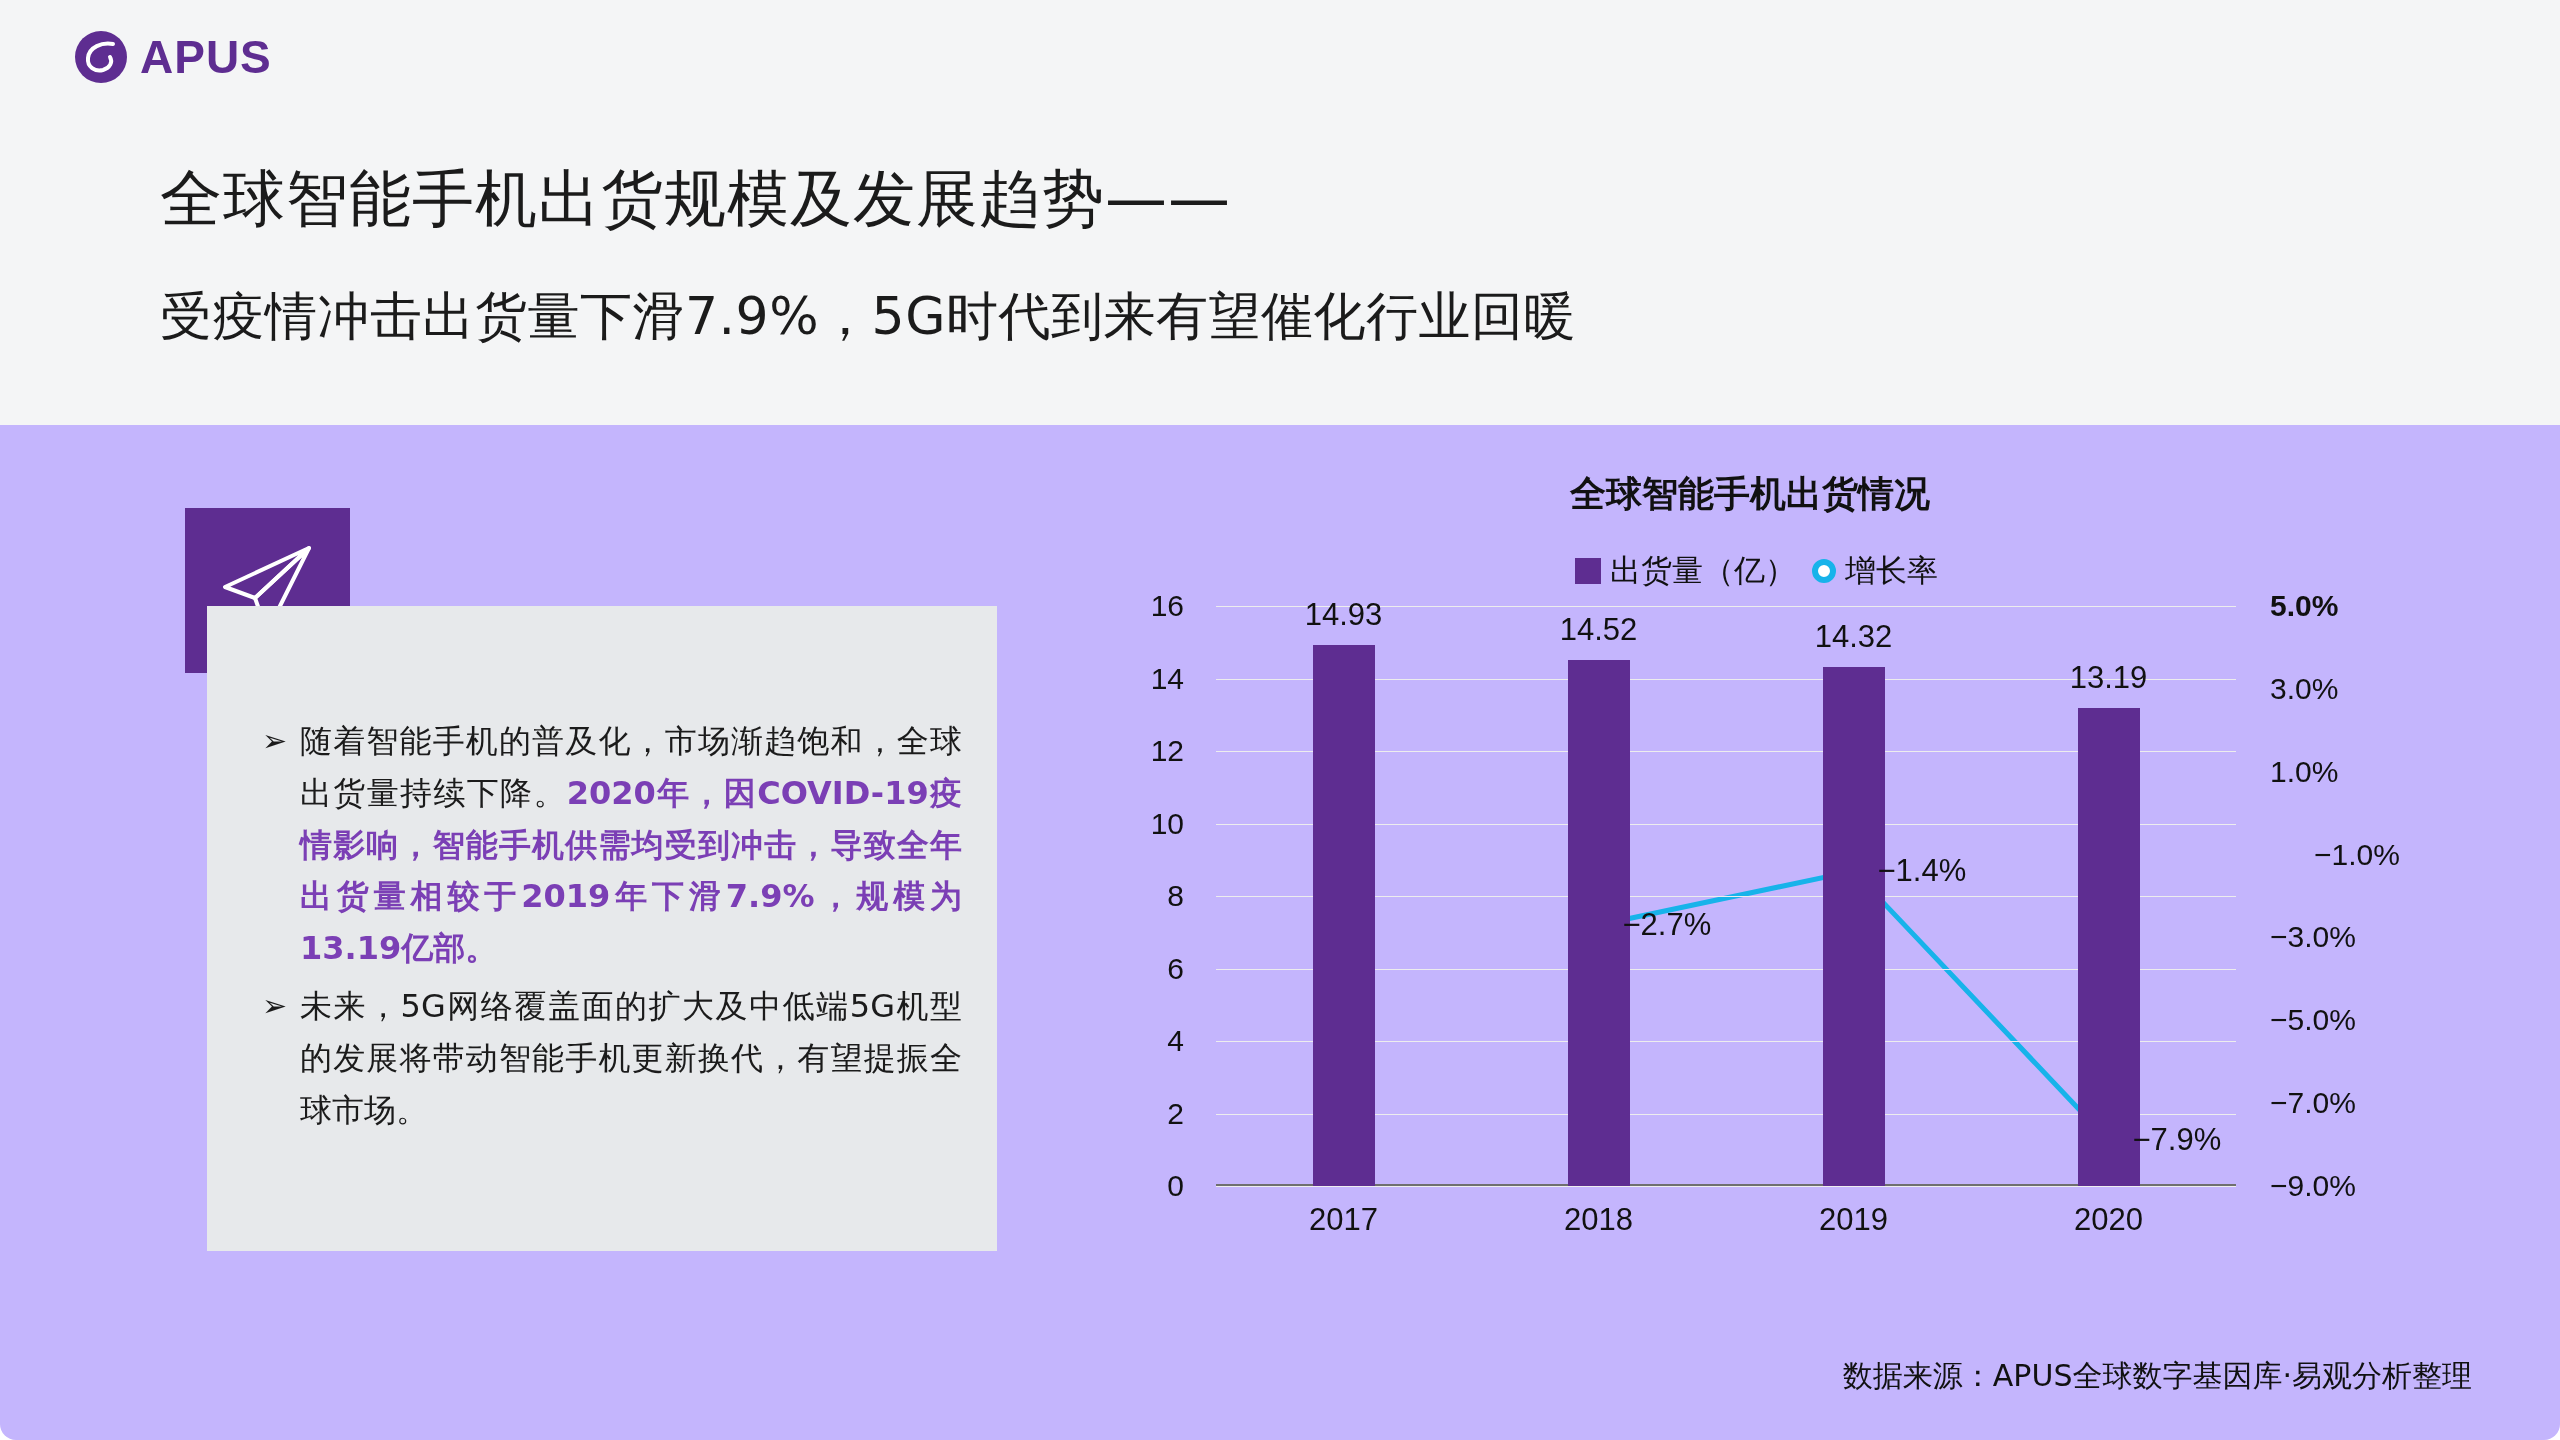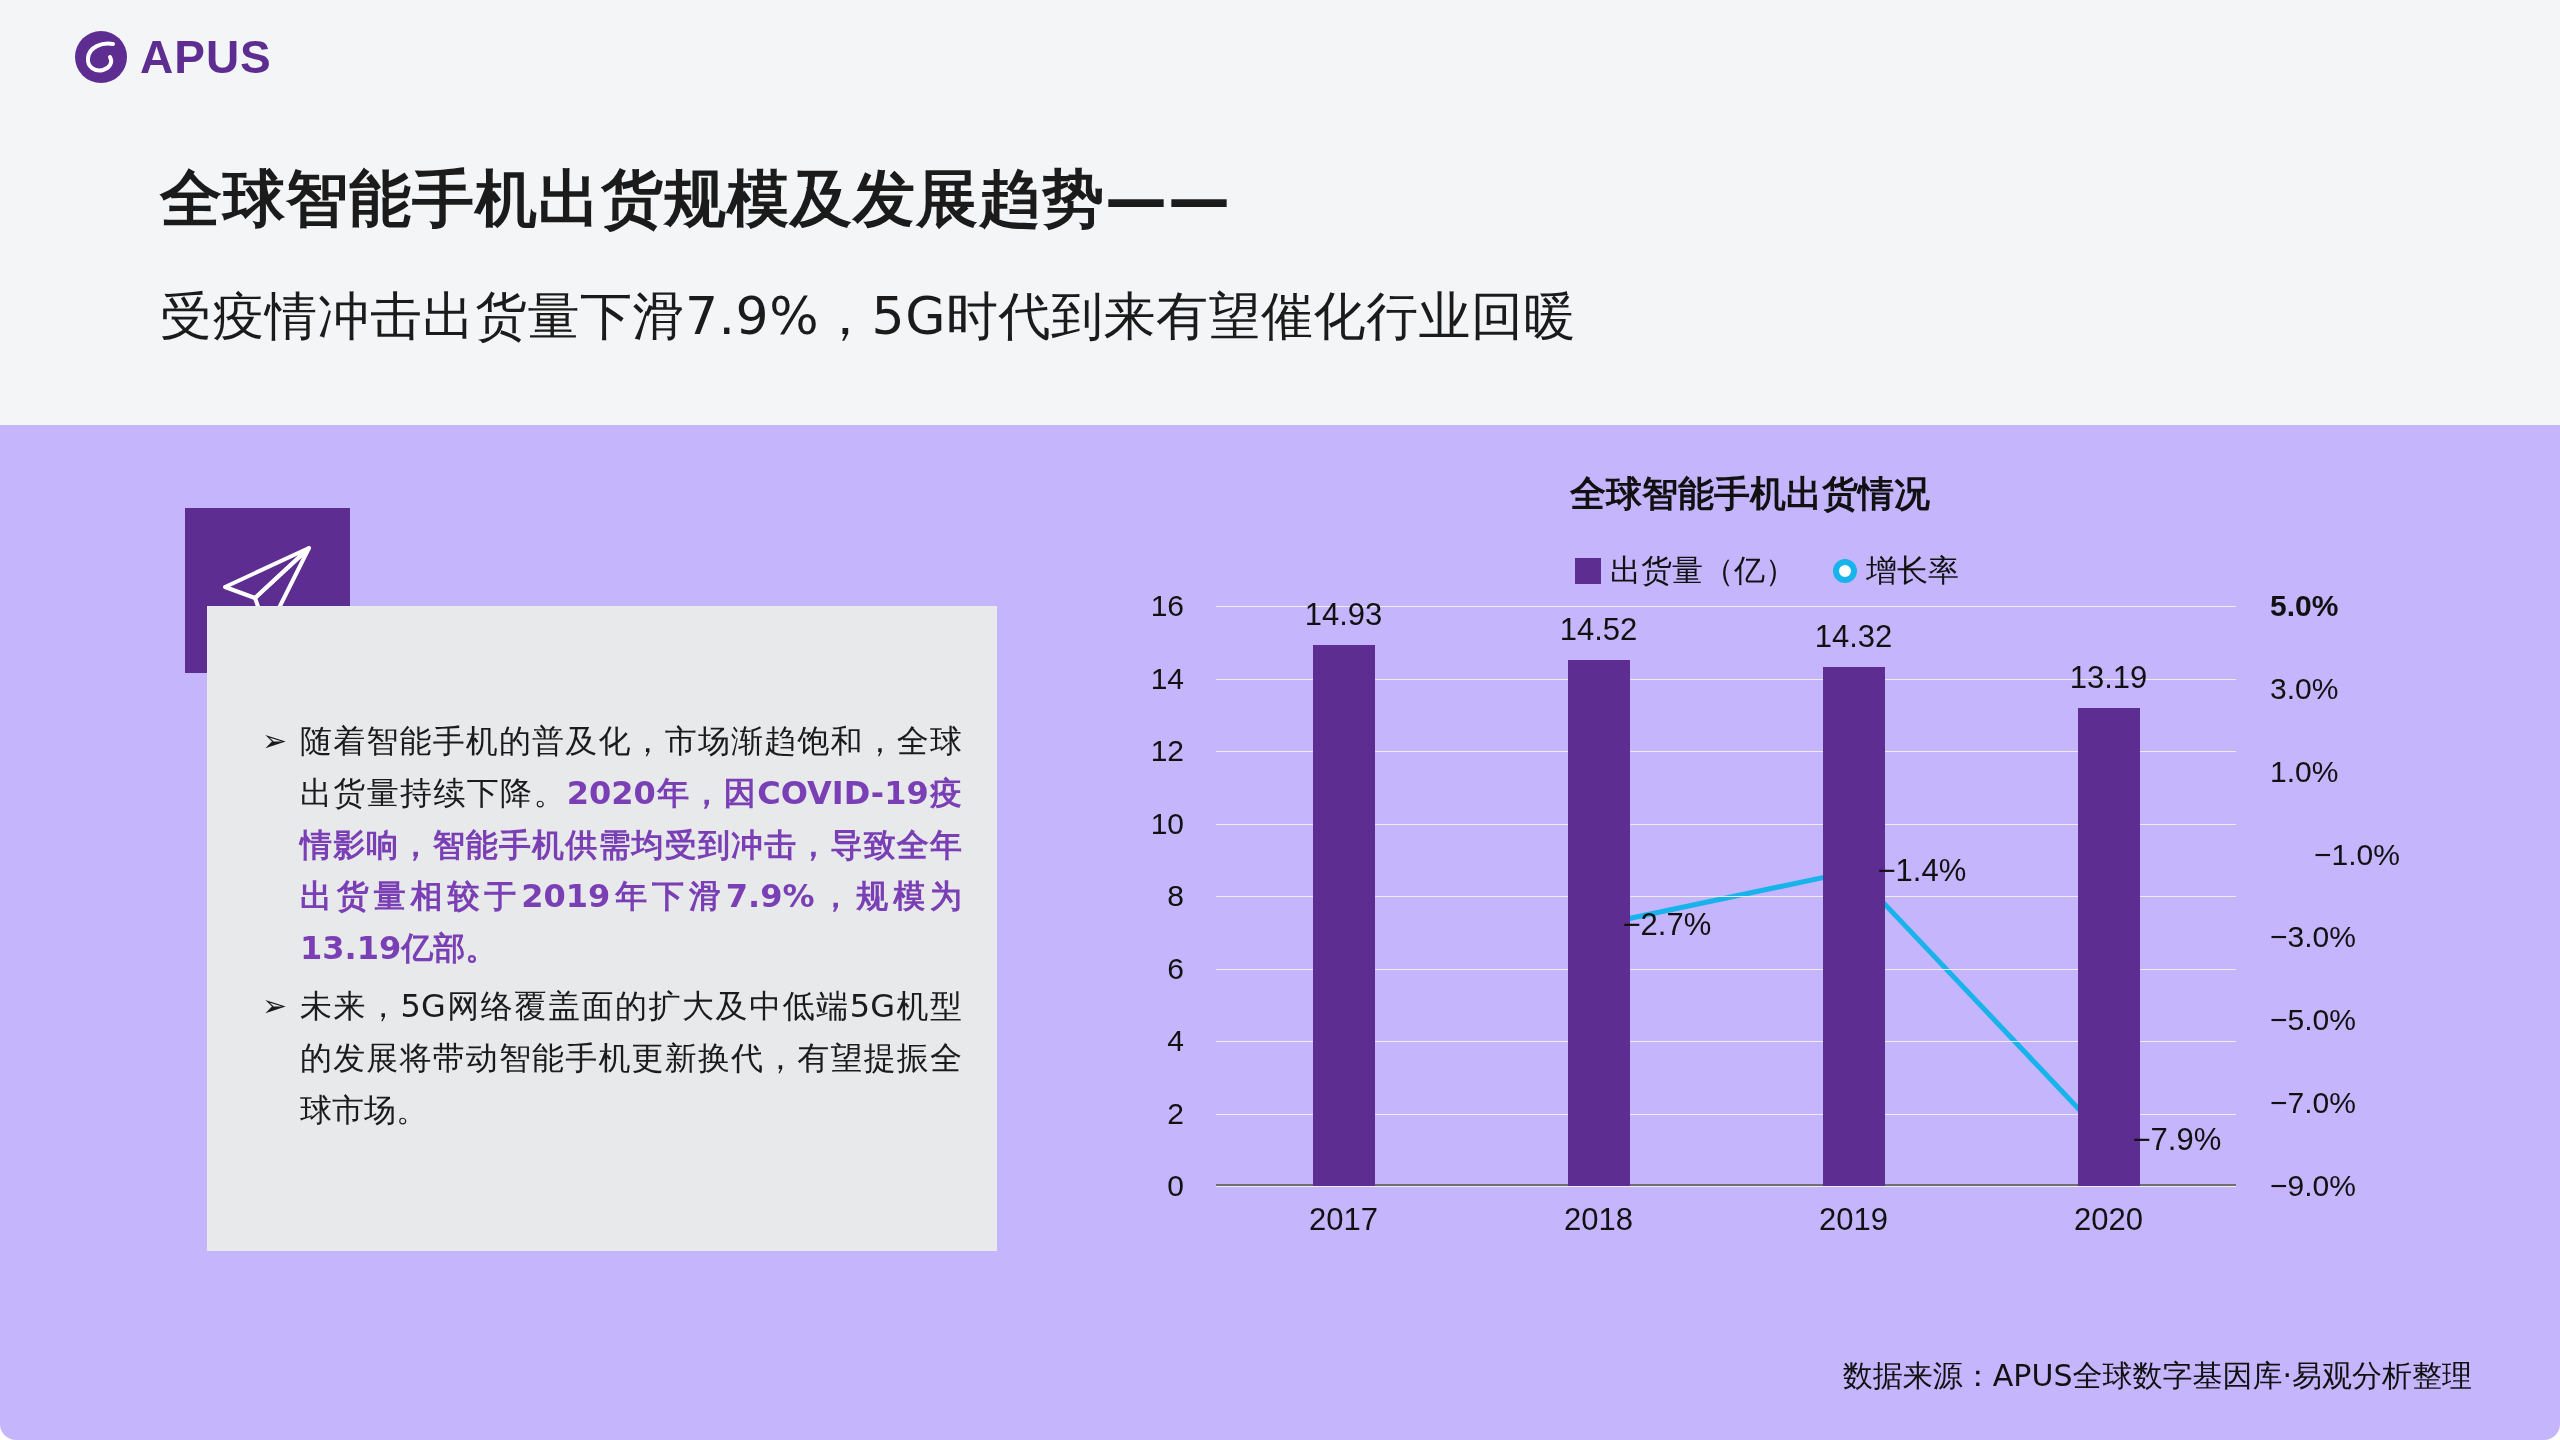--- a/index.html
+++ b/index.html
@@ -38,21 +38,21 @@
        1.5px -1.5px 0 rgba(40,40,40,.85),
       -1.5px  1.5px 0 rgba(40,40,40,.85),
        1.5px  1.5px 0 rgba(40,40,40,.85);
     white-space:nowrap;pointer-events:none;
   }
 
   .title-main{
     position:absolute;left:160px;top:168px;
     font-size:62px;line-height:1;color:#1b1b1b;
     font-family:"DejaVu Sans","Liberation Sans",sans-serif;
-    white-space:nowrap;letter-spacing:1px;font-weight:bold;
+    white-space:nowrap;letter-spacing:1px;
   }
   .title-sub{
     position:absolute;left:160px;top:290px;
     font-size:52px;line-height:1;color:#1b1b1b;
     font-family:"DejaVu Sans","Liberation Sans",sans-serif;
     white-space:nowrap;letter-spacing:0.5px;
   }
 
   
   .plane-box{
@@ -85,21 +85,21 @@
 
   
   .chart-title{
     position:absolute;left:1570px;top:470px;
     font-size:36px;font-weight:bold;color:#111;
     font-family:"DejaVu Sans","Liberation Sans",sans-serif;
     white-space:nowrap;
   }
   .legend{
     position:absolute;left:1575px;top:550px;
-    display:flex;align-items:center;gap:37px;
+    display:flex;align-items:center;gap:16px;
     font-size:31px;color:#111;
     font-family:"DejaVu Sans","Liberation Sans",sans-serif;
   }
   .legend-item{display:flex;align-items:center;gap:9px;white-space:nowrap;}
   .sw-bar{width:26px;height:26px;background:#5e2d91;display:inline-block;}
   .sw-dot{
     width:24px;height:24px;border-radius:50%;
     border:6px solid #17b3ea;background:#ffffff;
     box-sizing:border-box;display:inline-block;
   }

